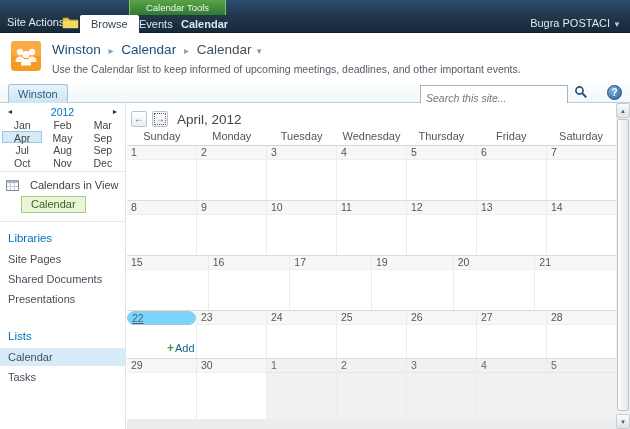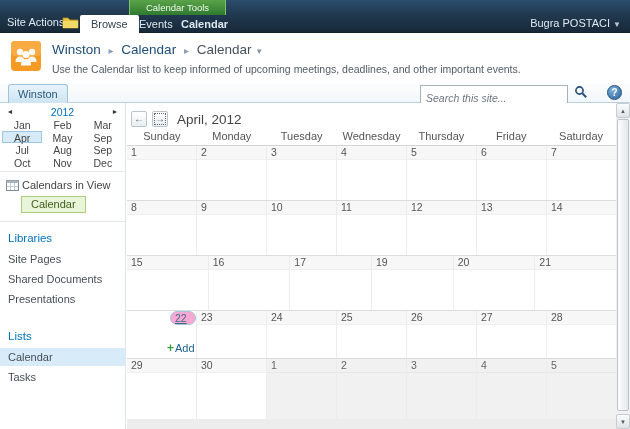--- a/index.html
+++ b/index.html
@@ -59,21 +59,21 @@
   .mc-head { display:flex; align-items:center; height:13px; font-size:10.5px; }
   .mc-arrow { width:16px; text-align:center; color:#333; font-size:7px; cursor:pointer; }
   .mc-year { flex:1; text-align:center; color:#0072bc; cursor:pointer; }
   .mc-months { display:grid; grid-template-columns:repeat(3,1fr); }
   .mc-month { height:12.5px; line-height:12px; text-align:center; font-size:10.5px; color:#444;
     cursor:pointer; border:1px solid transparent; }
   .mc-month.sel { background:#d6eaf8; border:1px solid #9ec6e0; }
   .today-line { margin:5px 5px 0 5px; font-size:10.5px; color:#555; line-height:1.35;
     padding-bottom:6px; border-bottom:1px solid #e7e7e7; }
   .today-line .today-date { color:#0072bc; cursor:pointer; }
-  .civ { margin:7px 0 0 6px; font-size:11px; color:#444; display:flex; gap:3px; }
+  .civ { margin:7px 0 0 6px; font-size:11px; color:#444; display:flex; gap:11px; }
   .civ-btn { display:inline-block; margin:5px 0 8px 21px; padding:1px 9px 2px 9px; font-size:11px;
     color:#3f5c1e; background:#e9f5d8; border:1px solid #abcd80; cursor:pointer; }
   .quicklaunch { border-top:1px solid #e7e7e7; padding-top:6px; }
   .nav-header { margin:8px 0 6px 8px; font-size:11.5px; color:#0072bc; cursor:pointer; }
   .nav-header:first-child { margin-top:4px; }
   .nav-item { padding:3px 0 3px 8px; font-size:11px; color:#454f5a; cursor:pointer; margin-bottom:2px; }
   .nav-item.sel { background:#d7ecf8; }
   .nav-gap { height:12px; }
 
   
@@ -90,22 +90,22 @@
   .cal-row { display:flex; border-bottom:1px solid #dcdcdc; }
   .cal-row.r0,.cal-row.r1,.cal-row.r2 { height:55px; }
   .cal-row.r3 { height:48px; }
   .cal-row.r4 { height:60px; border-bottom:none; }
   .cal-cell { flex:1; position:relative; border-right:1px solid #ececec; background:#fff; cursor:pointer; }
   .cal-cell:last-child { border-right:none; }
   .cell-head { height:14px; line-height:13px; background:#f7f7f7; border-bottom:1px solid #efefef;
     font-size:10.5px; color:#555; padding-left:4px; }
   .cal-cell.other { background:#f1f1f1; }
   .cal-cell.other .cell-head { background:#f1f1f1; border-bottom-color:#e7e7e7; color:#666; }
-  .cal-cell.sel .cell-head { background:#f9a8d4; border:1px solid #a3c6da; border-radius:7px;
-    text-decoration:underline; color:#3d6a8a;margin-left:43px; }
+  .cal-cell.sel .cell-head { background:#7dd3fc; border:1px solid #a3c6da; border-radius:7px;
+    text-decoration:underline; color:#3d6a8a; }
   .add-link { position:absolute; left:40px; bottom:3px; font-size:11px; color:#1f628e;
     display:flex; align-items:center; cursor:pointer; }
   .add-link .plus { color:#3e9e3e; font-weight:bold; font-size:12px; margin-right:1px;
     text-shadow:0 0 1px #fff; }
   .grid-filler { height:11px; background:#ededed; }
 
   
   .vscroll { position:absolute; right:0; top:103px; width:14px; height:326px; background:#f0f1f2; }
   .vs-btn { position:absolute; left:0; width:14px; height:15px;
     background:linear-gradient(180deg,#fafbfb,#dfe3e6); border:1px solid #c6ccd2; border-radius:2px;

